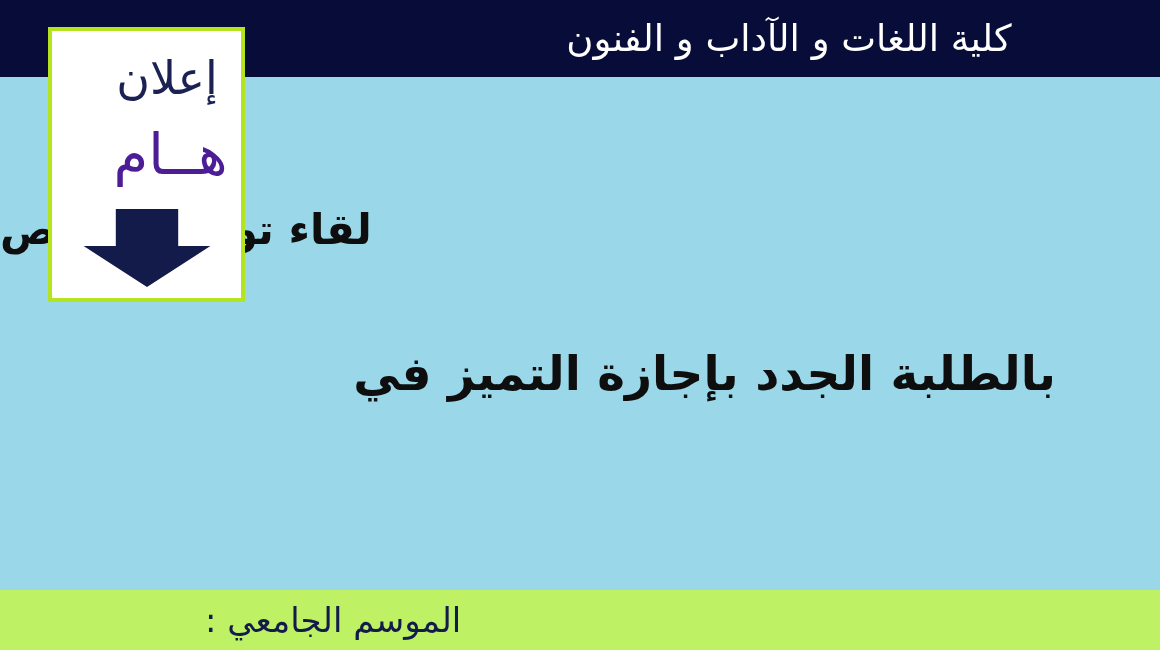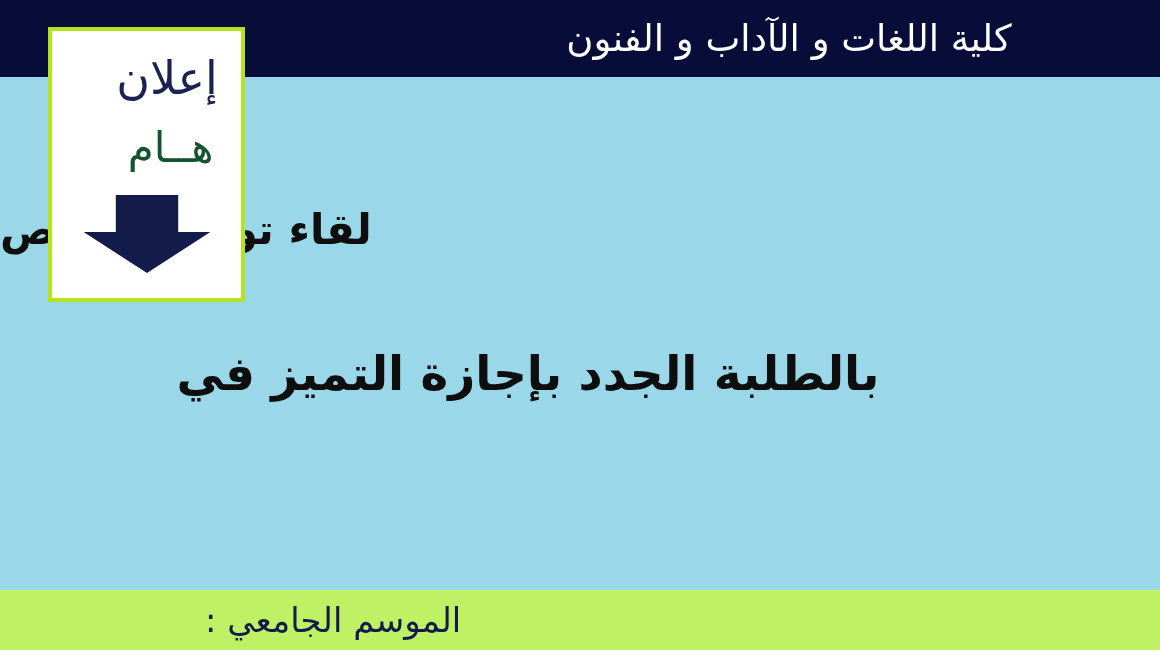--- a/index.html
+++ b/index.html
@@ -54,22 +54,22 @@
   }
   .badge-word1 {
     margin-top: 24px;
     color: #1b2152;
     font-size: 46px;
     line-height: 1;
     margin-left: 41px;
   }
   .badge-word2 {
     margin-top: 26px;
-    color: #14532d;
-    font-size: 42px;
+    color: #4c1d95;
+    font-size: 56px;
     line-height: 1;
     margin-left: 48px;
   }
   .badge-arrow {
     margin-top: 26px;
     width: 128px;
     height: 78px;
     display: block;
   }
   
@@ -82,21 +82,21 @@
     color: #0e0e0e;
     font-size: 42px;
     font-weight: bold;
     line-height: 56px;
   }
   .meeting-description {
     position: absolute;
     top: 336px;
     left: 0;
     width: 1056px;
-    text-align: center;
+    text-align: right;
     color: #0e0e0e;
     font-size: 47px;
     font-weight: bold;
     line-height: 76px;
   }
   
   .footer-bar {
     position: absolute;
     left: 0;
     bottom: 0;

